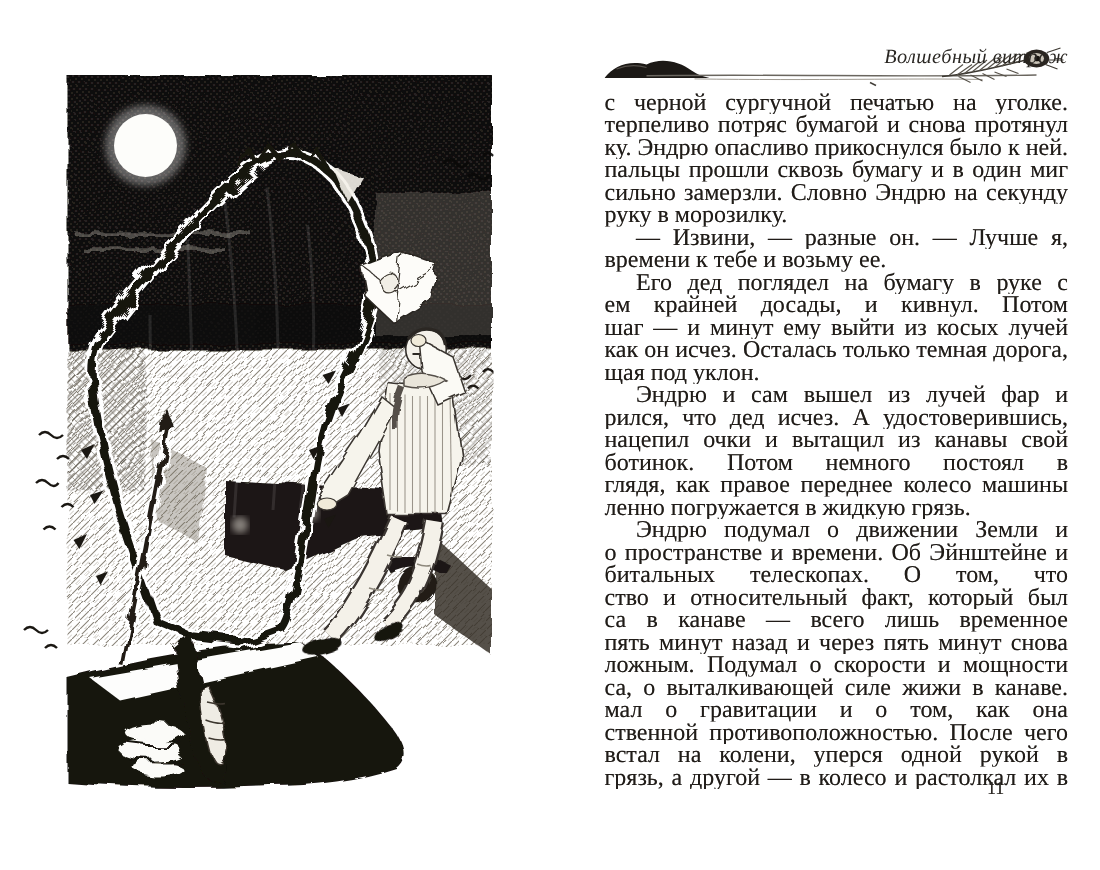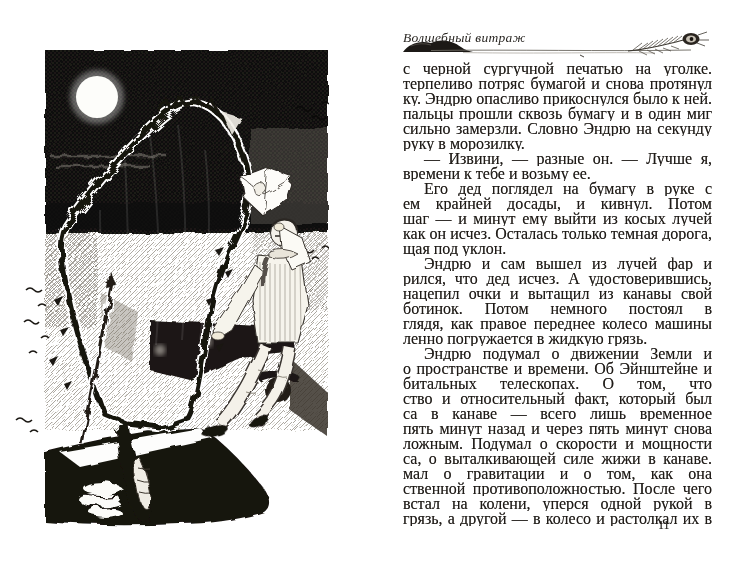--- a/index.html
+++ b/index.html
@@ -1,21 +1,21 @@
 <!DOCTYPE html>
 <html><head>
 <meta charset="utf-8">
 <style>
   html,body{margin:0;padding:0;background:#ffffff;}
   .stage{position:relative;width:733px;height:580px;background:#ffffff;overflow:hidden;
          font-family:"Liberation Serif","DejaVu Serif",serif;}
   
   .illustration{position:absolute;left:8px;top:50px;width:321px;height:478px;}
   
-  .running-head-text{position:absolute;left:403px;top:30px;width:309px;text-align:left;
+  .running-head-text{position:absolute;left:403px;top:30px;width:309px;text-align:right;
          font-style:italic;font-size:13.5px;color:#2a2723;letter-spacing:.3px;}
   .head-deco{position:absolute;left:403px;top:28px;width:309px;height:30px;}
   .text-column{position:absolute;left:403px;top:61px;width:309px;color:#201c18;
          font-size:16px;text-shadow:0 0 .4px rgba(20,16,12,.55);}
   .line{height:15px;line-height:15px;text-align:justify;overflow:hidden;}
   .line.j{text-align-last:justify;}
   .line.ind{padding-left:21px;}
   .page-number{position:absolute;left:658px;top:518px;width:40px;text-align:left;
          font-size:12px;color:#2b2824;text-shadow:0 0 .4px rgba(20,16,12,.5);}
 </style>

